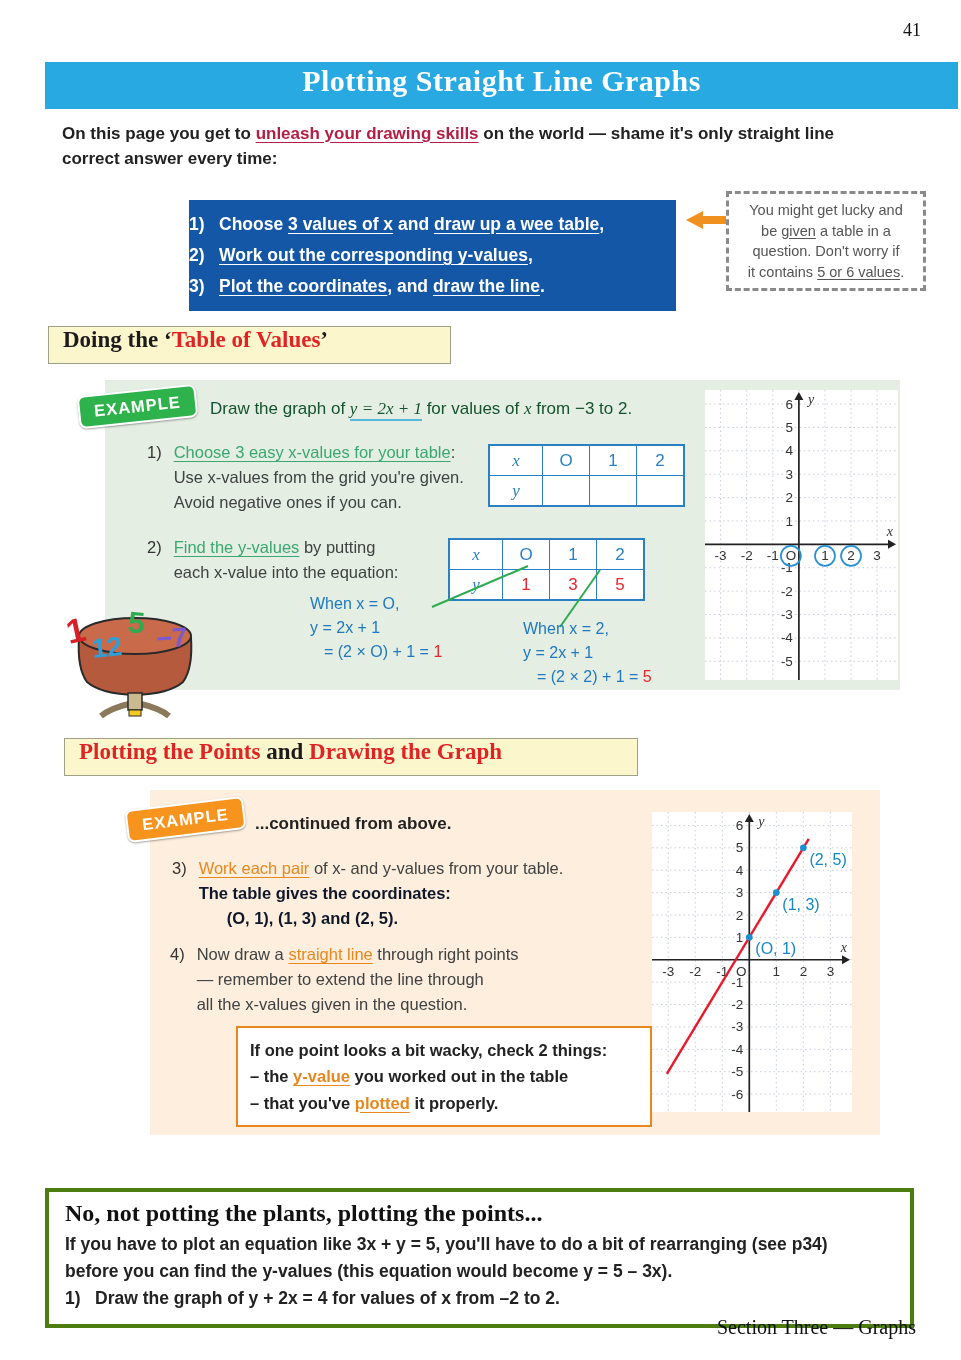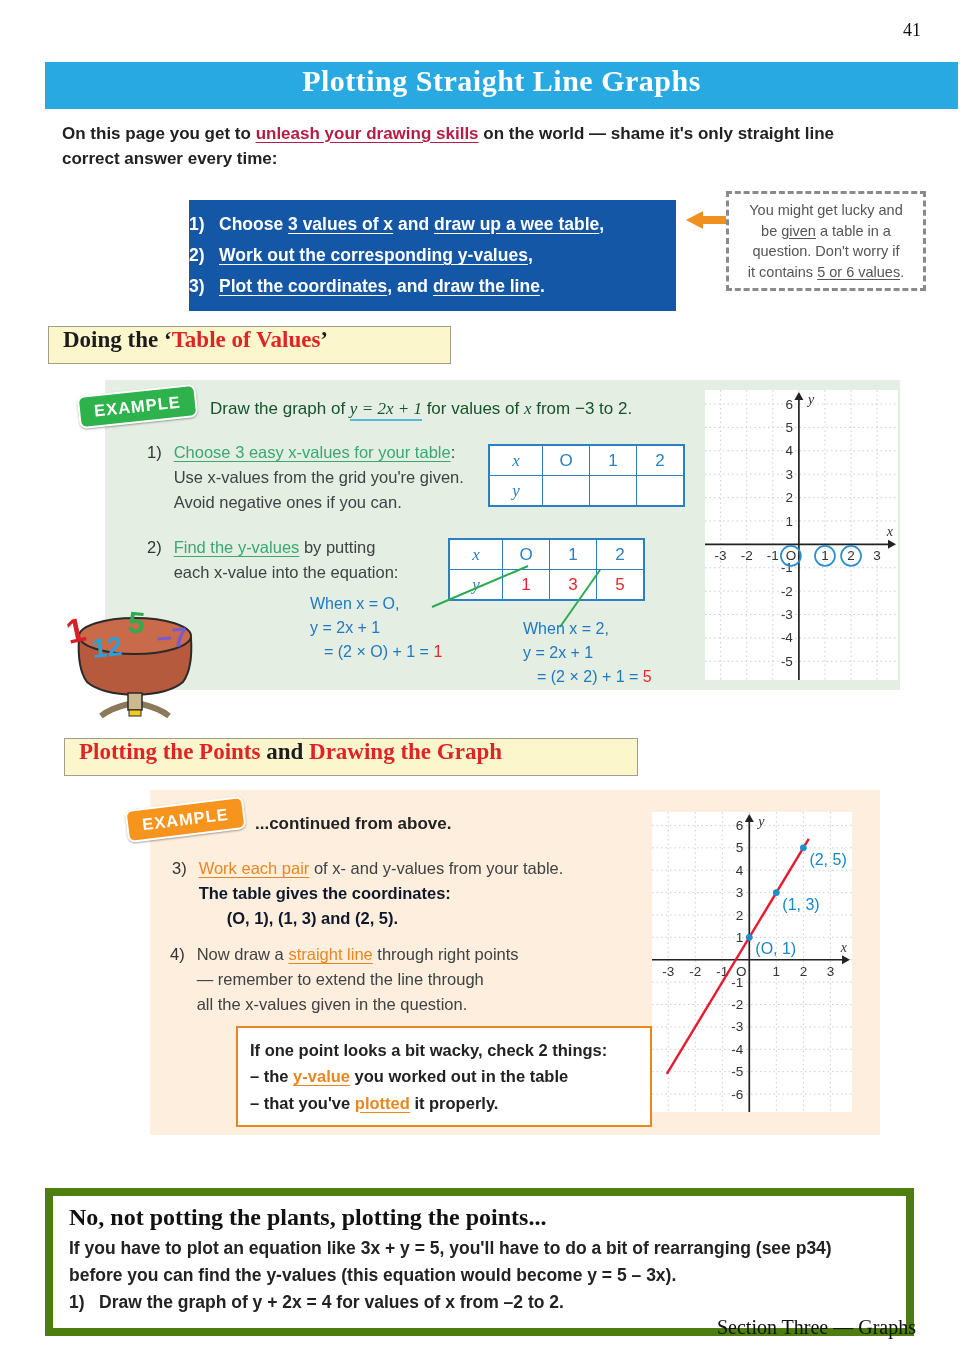--- a/index.html
+++ b/index.html
@@ -82,21 +82,21 @@
   
   .graph-panel{position:absolute;background:#fff;}
   .graph-panel svg .grid{stroke:#c6cdd9;stroke-width:1;stroke-dasharray:1.5 3;}
   .graph-panel svg .axis{stroke:#222;stroke-width:1.7;}
   .graph-panel svg .tick{font:13.5px "Liberation Sans",sans-serif;fill:#333;}
   .graph-panel svg .axlab{font:italic 14px "Liberation Serif",serif;fill:#333;}
   .graph-panel svg .circ{fill:none;stroke:#2a8fd0;stroke-width:1.7;}
   .graph-panel svg .ptlab{font:16px "Liberation Sans",sans-serif;fill:#1787c8;}
 
   
-  #bottom-box{left:45px;top:1188px;width:869px;border:8px solid #4d7c0f;box-sizing:border-box;
+  #bottom-box{left:45px;top:1188px;width:869px;border:4px solid #4d7c0f;box-sizing:border-box;
               padding:8px 16px 12px 16px;background:#fff;}
   #bottom-box .btitle{font:bold 24px "Liberation Serif",serif;color:#111;margin-bottom:4px;}
   #bottom-box .bline{font-weight:700;font-size:17.5px;line-height:1.55;color:#222;}
   #bottom-box .inum{display:inline-block;width:30px;}
 
   #footer{top:1316px;right:45px;font:20px "Liberation Serif",serif;color:#111;}
 
   svg text.fnum{font-family:"Liberation Sans",sans-serif;}
 </style>
 </head>

